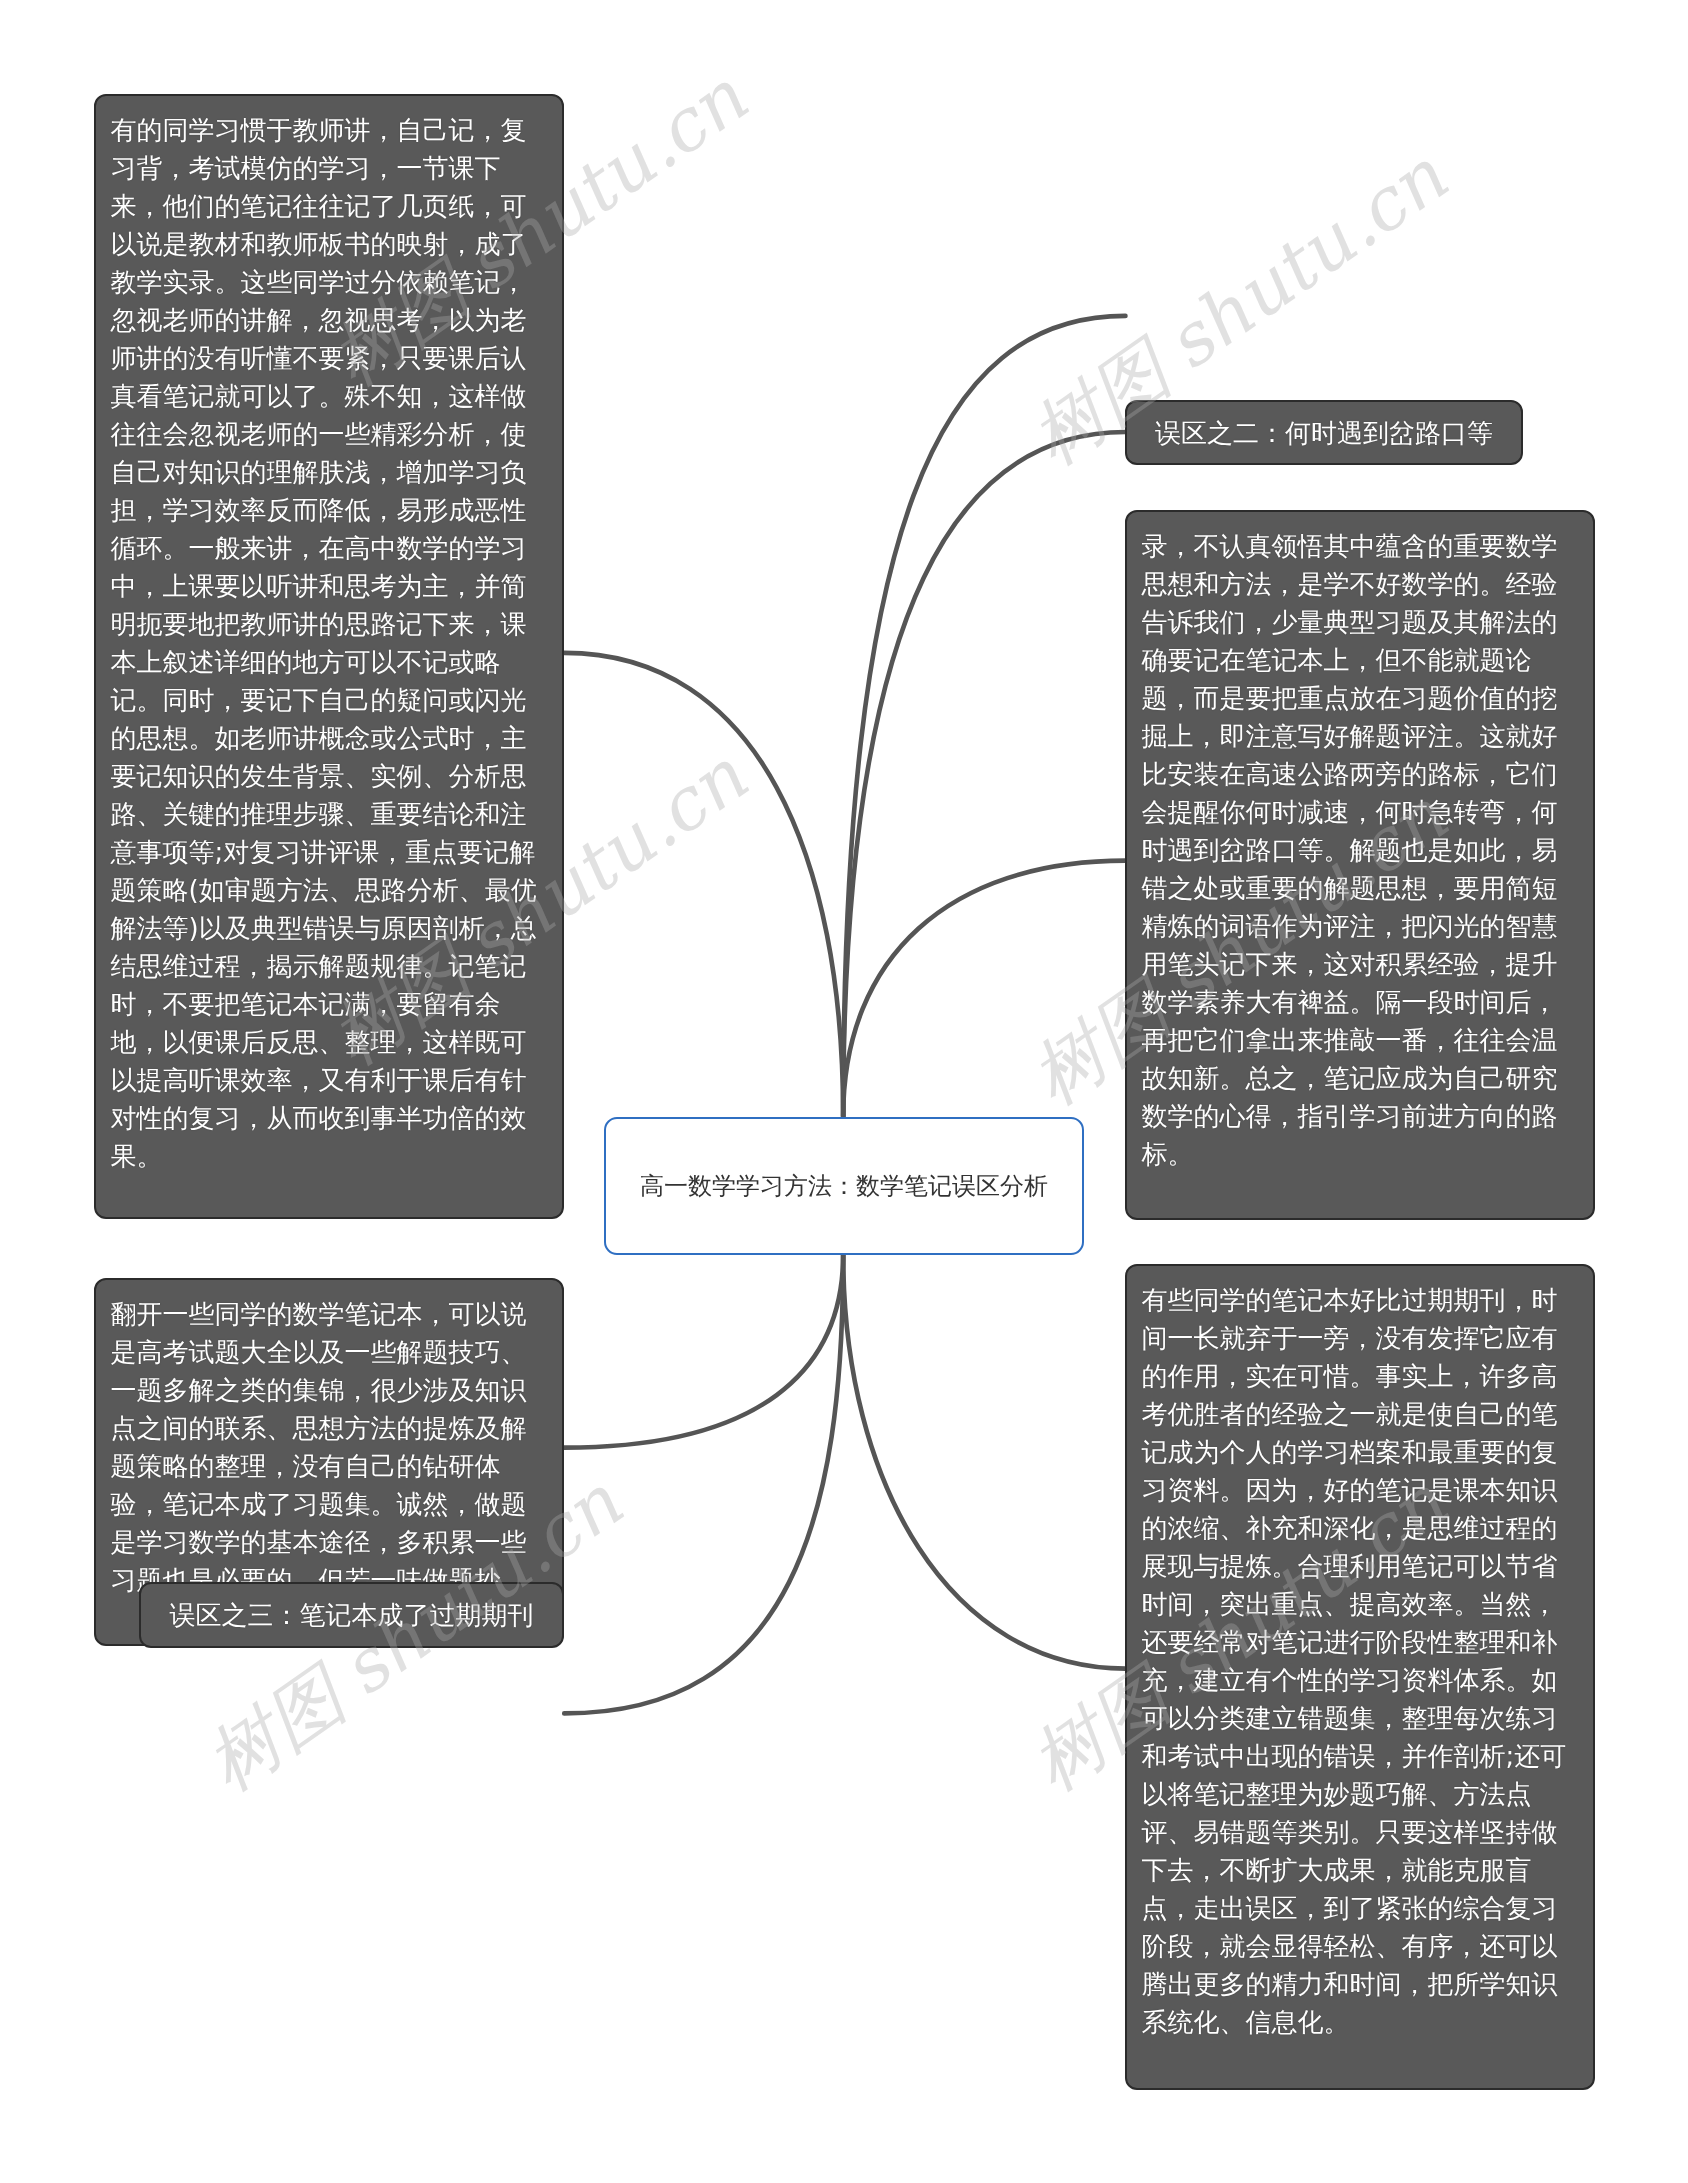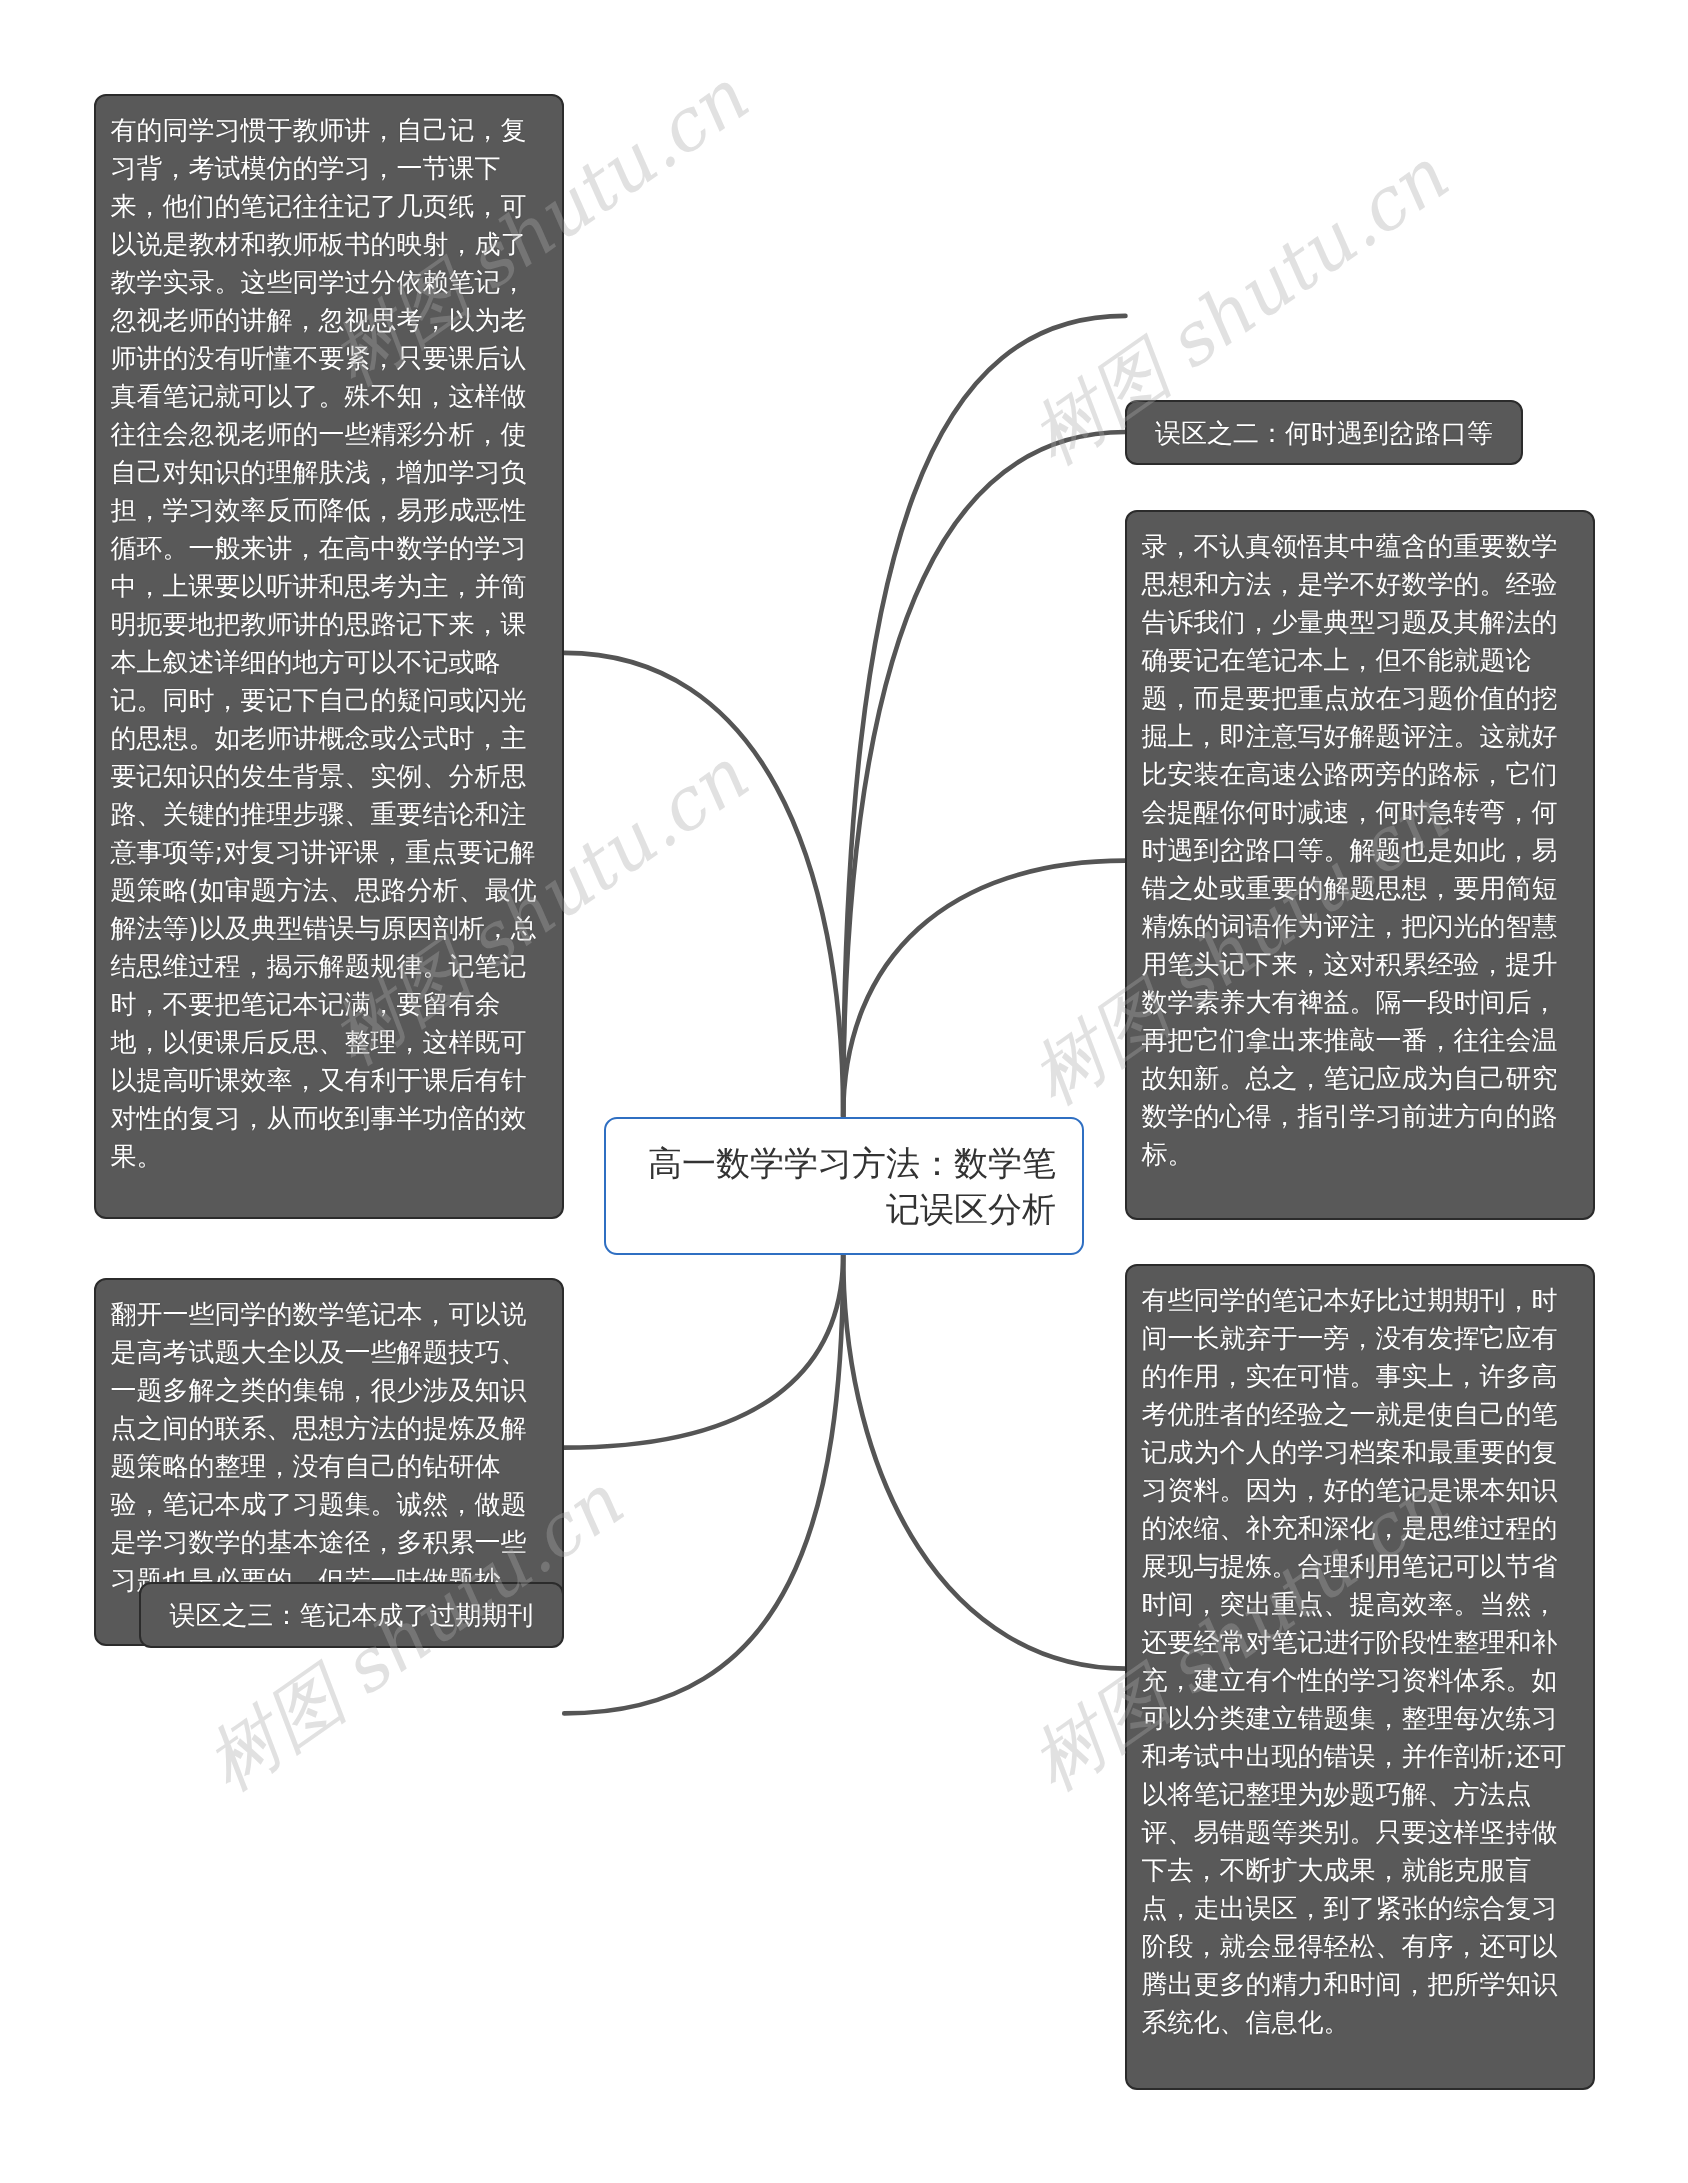--- a/index.html
+++ b/index.html
@@ -8,21 +8,21 @@
   .canvas { position: absolute; left: 0; top: 0; width: 1689px; height: 1929px; }
   svg.links { position: absolute; left: 0; top: 0; width: 1689px; height: 2183px; z-index: 1; }
   svg.links path { fill: none; stroke: #555555; stroke-width: 7; stroke-linecap: round; }
   .node { position: absolute; box-sizing: border-box; z-index: 2; }
   .dark { background: #595959; border: 2px solid #2b2b2b; border-radius: 12px; color: #ffffff;
           font-size: 26px; line-height: 38px; padding: 14.5px 13px 14.5px 14.5px;
           text-shadow: 0 0 1.3px rgba(0,0,0,0.35); word-break: break-all; }
   .label { display: flex; align-items: center; justify-content: center; white-space: nowrap;
            padding: 0 13px; line-height: 1; }
   .center { background: #ffffff; border: 2px solid #2f6fc2; border-radius: 13px; color: #333333;
-            font-size: 34px; line-height: 46px; text-align: right; display: flex;
+            font-size: 24px; line-height: 46px; text-align: right; display: flex;
             align-items: center; justify-content: center; padding: 0 26px; }
   .watermark { position: absolute; z-index: 3; color: rgba(170,170,170,0.35);
                font-family: "DejaVu Serif", "Liberation Serif", serif; font-style: italic;
                font-size: 73px; white-space: nowrap; transform: rotate(-35deg);
                transform-origin: left bottom; pointer-events: none; }
 </style>
 </head>
 <body>
 
 <div class="canvas">

